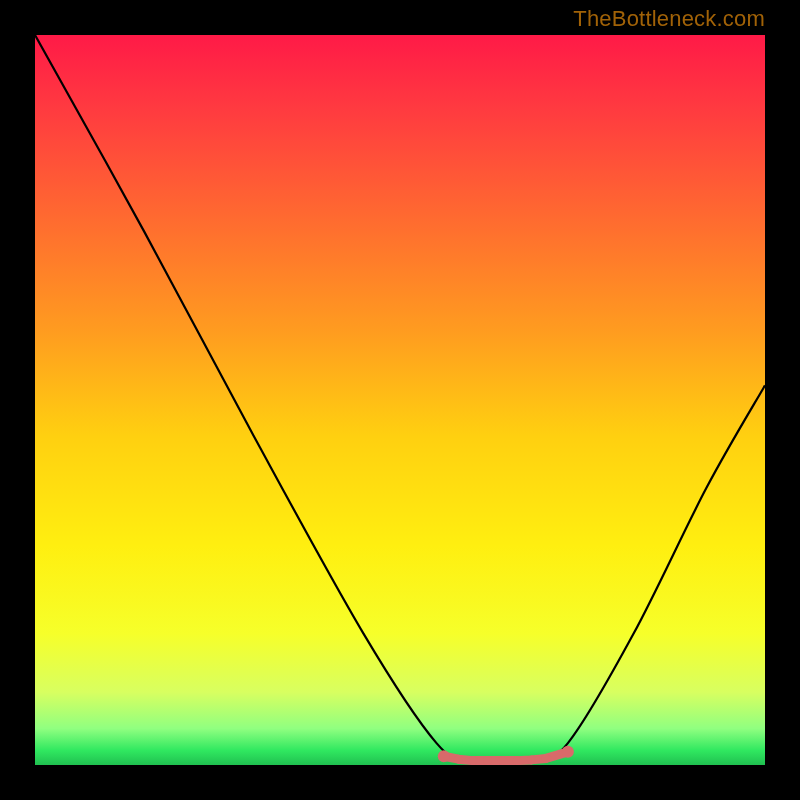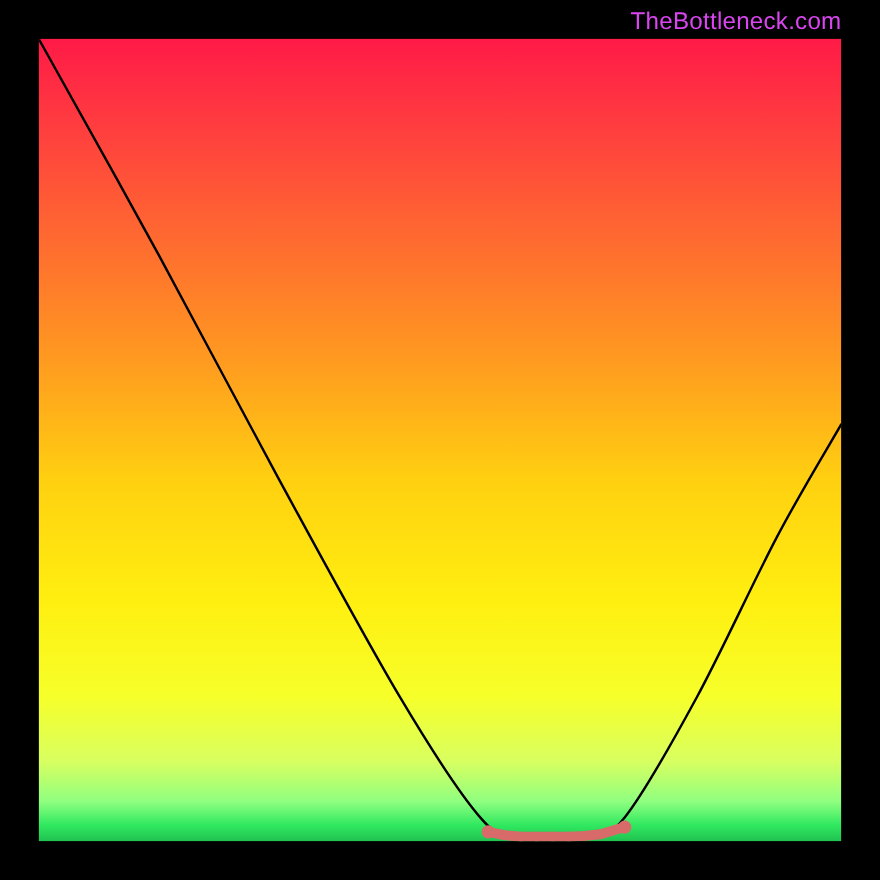--- a/index.html
+++ b/index.html
@@ -31,21 +31,21 @@
     position: absolute;
     left: 0;
     top: 0;
     width: 100%;
     height: 100%;
   }
   .watermark {
     position: absolute;
     top: 6px;
     right: 35px;
-    color: #d946ef;
+    color: #a16207;
     font-size: 22px;
     font-weight: 400;
     letter-spacing: 0.2px;
   }
   svg.curve {
     position: absolute;
     left: 0;
     top: 0;
     width: 100%;
     height: 100%;

